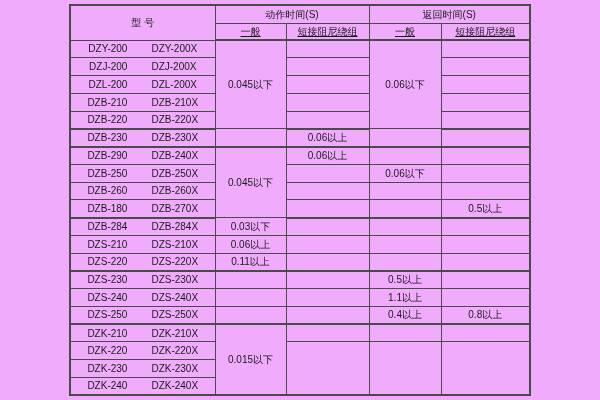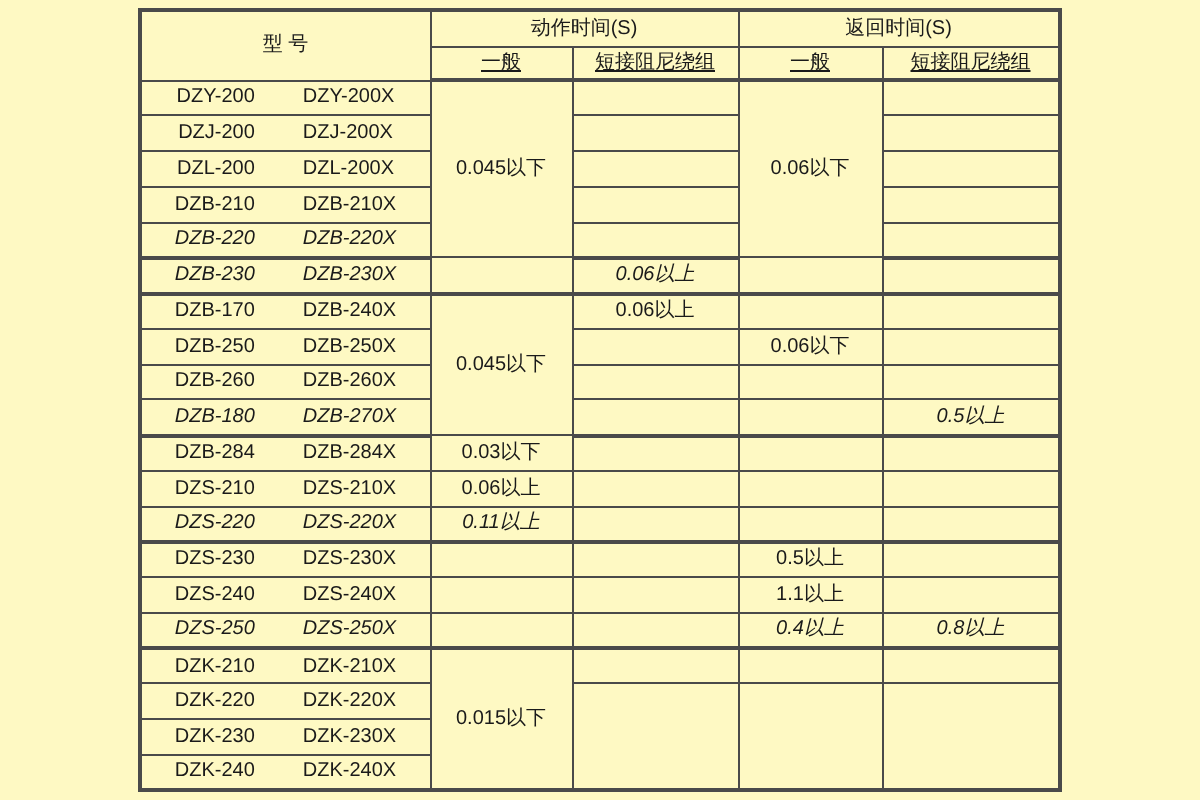--- a/index.html
+++ b/index.html
@@ -8,21 +8,21 @@
     width: 600px;
     height: 400px;
     background: #ffffff;
     font-family: "Liberation Sans", sans-serif;
     color: #1a1a1a;
   }
   .page {
     position: relative;
     width: 600px;
     height: 400px;
-    background: #fef9c3;
+    background: #f0abfc;
     overflow: hidden;
   }
   table.spec-table {
     position: absolute;
     left: 69px;
     top: 4px;
     width: 460px;
     border-collapse: collapse;
     table-layout: fixed;
     border: 2px solid #4a4a4a;
@@ -35,21 +35,21 @@
     font-size: 10px;
     line-height: 1.1;
     font-weight: normal;
     overflow: hidden;
     white-space: nowrap;
   }
   .spec-table thead tr.h1 { height: 18px; }
   .spec-table thead tr.h2 { height: 17px; }
   .spec-table thead tr.h2 th { border-bottom-width: 2px; text-decoration: underline; }
   .spec-table tbody tr { height: 17.75px; padding-left: 21px; }
-  .spec-table tbody tr.tb > td { border-bottom-width: 2px; font-style: italic; }
+  .spec-table tbody tr.tb > td { border-bottom-width: 2px; }
   .model-h { white-space: pre; }
   .pair {
     display: flex;
     justify-content: center;
     gap: 24px;
   }
   .pair span { display: inline-block; }
 </style>
 </head>
 <body>
@@ -137,21 +137,21 @@
             </div>
           </td>
         <td></td>
         <td>0.06以上</td>
         <td></td>
         <td></td>
       </tr>
       <tr>
         <td>
             <div class="pair">
-              <span>DZB-170</span>
+              <span>DZB-290</span>
               <span>DZB-240X</span>
             </div>
           </td>
         <td rowspan="4">0.045以下</td>
         <td>0.06以上</td>
         <td></td>
         <td></td>
       </tr>
       <tr>
         <td>

